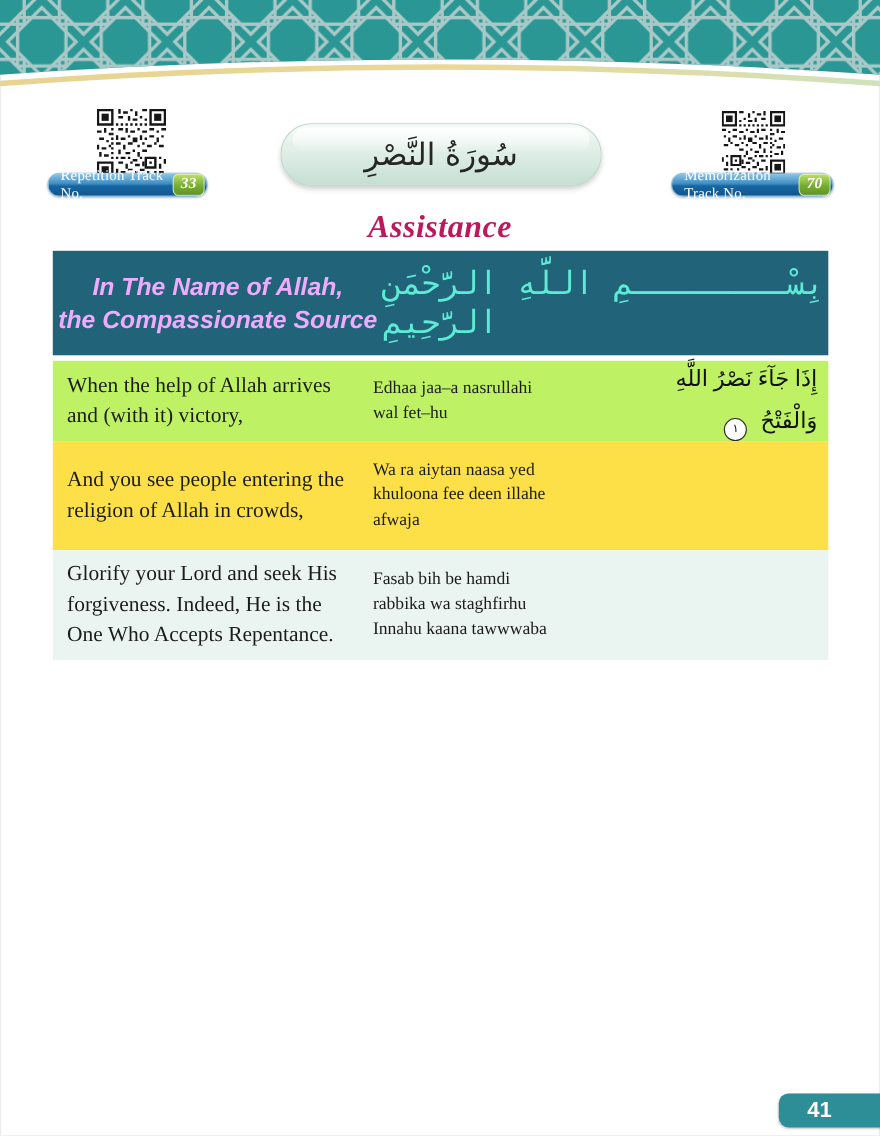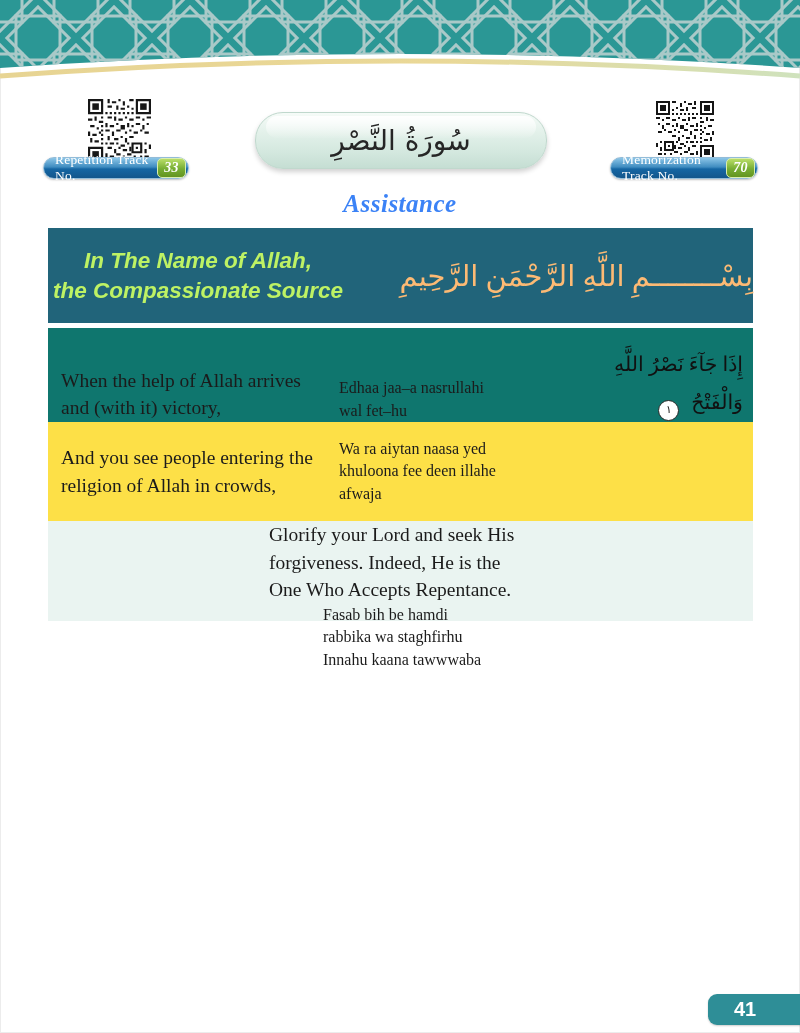--- a/index.html
+++ b/index.html
@@ -32,34 +32,34 @@
   .title-pill{position:absolute;left:255px;top:112px;width:290px;height:55px;border-radius:28px;
       background:linear-gradient(180deg,#f6fbf8 0%,#e3f1ea 35%,#d4e8df 70%,#c5ded3 100%);
       border:1px solid #c0d8cd;box-shadow:0 3px 5px rgba(0,0,0,.18);
       display:flex;align-items:center;justify-content:center;}
   .title-pill::before{content:"";position:absolute;left:10px;right:10px;top:3px;height:22px;
       border-radius:14px;background:linear-gradient(rgba(255,255,255,.95),rgba(255,255,255,.05));}
   .title-ar{position:relative;font-family:"DejaVu Sans",sans-serif;font-size:28px;color:#262626;direction:rtl;}
 
   
   .assistance{position:absolute;top:190px;left:0;width:100%;text-align:center;
-      font-weight:bold;font-style:italic;font-size:25px;color:#3b82f6;letter-spacing:.5px;}
+      font-weight:bold;font-style:italic;font-size:29px;color:#be185d;letter-spacing:.5px;}
 
   
   .content{position:absolute;left:48px;top:228px;width:705px;}
   .bism{height:95px;background:#21647a;display:flex;align-items:center;margin-bottom:5px;}
-  .bism-en{width:300px;text-align:center;color:#bef264;font-family:"Liberation Sans",sans-serif;
+  .bism-en{width:300px;text-align:center;color:#f0abfc;font-family:"Liberation Sans",sans-serif;
       font-weight:bold;font-style:italic;font-size:22.5px;line-height:1.32;}
-  .bism-ar{flex:1;text-align:right;color:#fdba74;font-family:Liberation Serif, serif;
+  .bism-ar{flex:1;text-align:left;color:#5eead4;font-family:Liberation Mono, monospace;
       font-size:29px;direction:rtl;}
 
   .vrow{display:flex;align-items:center;padding:0 10px 0 13px;box-sizing:border-box;}
-  .r1{height:94px;background:#0f766e;align-items:flex-end;}
+  .r1{height:73px;background:#bef264;}
   .r2{height:99px;background:#fde047;}
-  .r3{height:100px;background:#eaf4f1;flex-direction:column;}
+  .r3{height:100px;background:#eaf4f1;}
   .c-en{width:266px;font-size:19.5px;line-height:1.42;color:#1b1b1b;}
   .c-tr{width:170px;margin-left:12px;font-size:16px;line-height:1.4;color:#1b1b1b;}
   .c-ar{flex:1;direction:rtl;font-family:Liberation Serif, serif;font-size:20.5px;
       line-height:1.85;color:#111;padding-left:2px;margin-left:48px;}
   .ayah{display:inline-flex;width:19px;height:19px;border:1.4px solid #2b2b2b;border-radius:50%;
       align-items:center;justify-content:center;font-size:10.5px;line-height:1;
       margin:0 7px 0 2px;vertical-align:-4px;background:#fff;}
 
   
   .page-badge{position:absolute;right:-16px;top:994px;width:108px;height:31px;background:#2e8e97;

